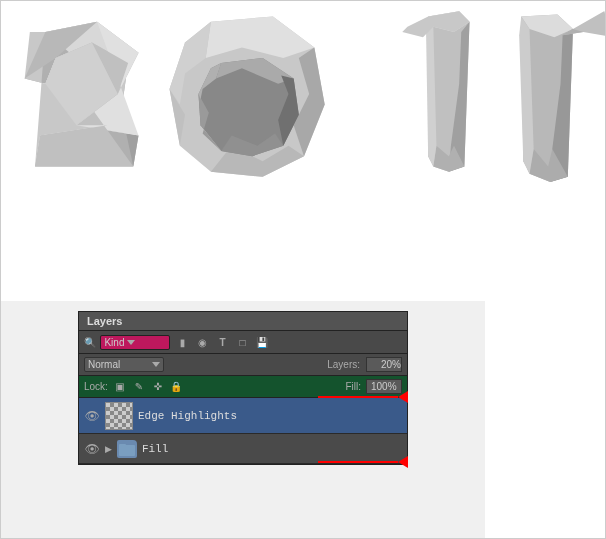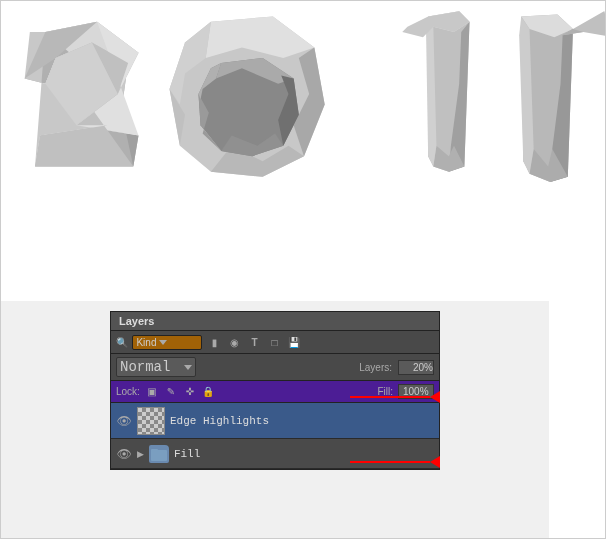--- a/index.html
+++ b/index.html
@@ -25,21 +25,21 @@
     }
 
     
     .origami-canvas {
       width: 100%;
       height: 100%;
     }
 
     
     .bottom-area {
-      width: 548px;
+      width: 484px;
       height: 239px;
       background: #f0f0f0;
       display: flex;
       align-items: flex-start;
       justify-content: center;
       padding-top: 10px;
       position: relative;
     }
 
     
@@ -64,21 +64,21 @@
     .layers-toolbar {
       display: flex;
       align-items: center;
       padding: 3px 5px;
       background: #494949;
       border-bottom: 1px solid #222;
       gap: 4px;
     }
 
     .layers-kind-select {
-      background: #a16207;
+      background: #be185d;
       color: #ccc;
       border: 1px solid #222;
       font-size: 10px;
       padding: 1px 3px;
       display: flex;
       align-items: center;
       border-radius: 2px;
       width: 70px;
     }
 
@@ -126,21 +126,21 @@
       font-size: 10px;
       padding: 1px 0;
       width: 36px;
       text-align: right;
     }
 
     .layers-row-lock {
       display: flex;
       align-items: center;
       padding: 3px 5px;
-      background: #4c1d95;
+      background: #14532d;
       border-bottom: 1px solid #222;
       gap: 5px;
     }
 
     .lock-label {
       color: #aaa;
       font-size: 10px;
     }
 
     .lock-icon {
@@ -357,21 +357,21 @@
 
         <div class="toolbar-icon">▮</div>
         <div class="toolbar-icon">◉</div>
         <div class="toolbar-icon" style="font-weight:bold;">T</div>
         <div class="toolbar-icon">□</div>
         <div class="toolbar-icon">💾</div>
       </div>
 
       <div class="layers-row-blend">
         <div class="blend-select">
-          <span style="font-size:14px;flex:1;font-family:Liberation Mono, monospace;">Normal</span>
+          <span style="font-size:10px;flex:1;">Normal</span>
           <span class="dropdown-arrow"></span>
         </div>
         <span class="opacity-label">Layers:</span>
         <div class="opacity-value">20%</div>
       </div>
 
       <div class="layers-row-lock">
         <span class="lock-label">Lock:</span>
         <div class="lock-icon">▣</div>
         <div class="lock-icon">✎</div>

